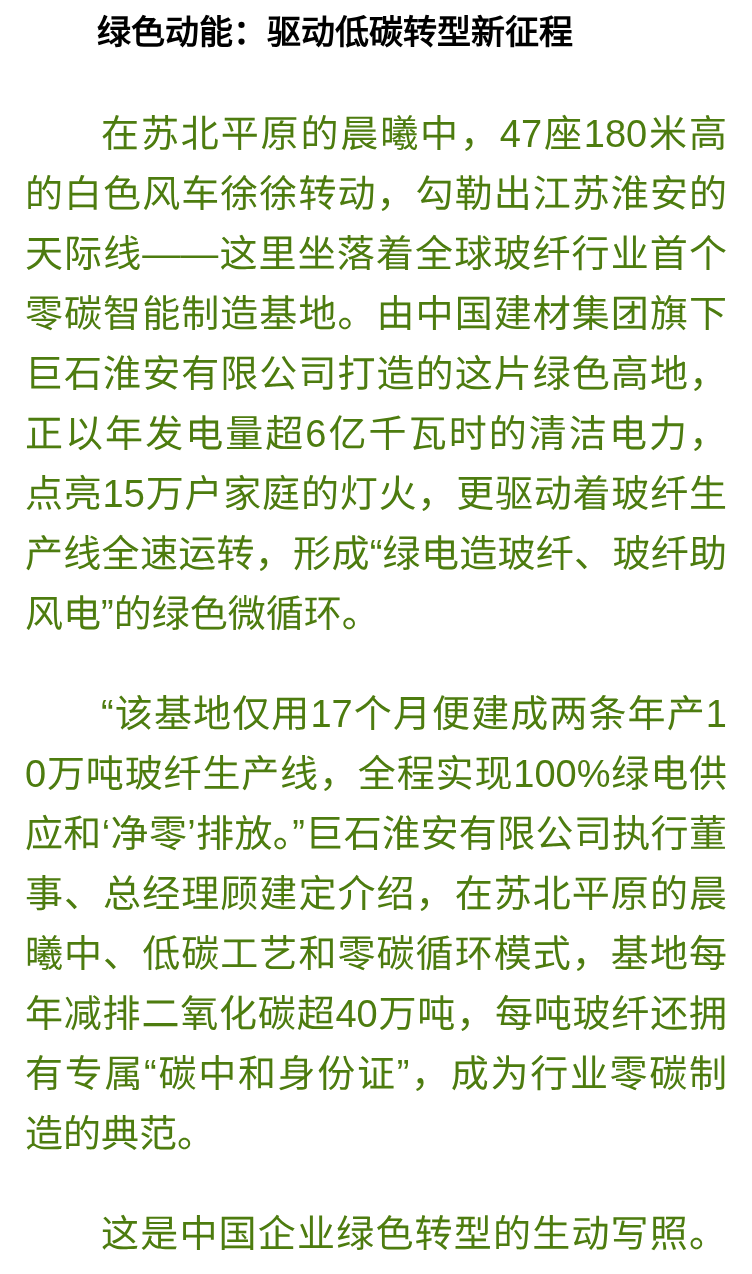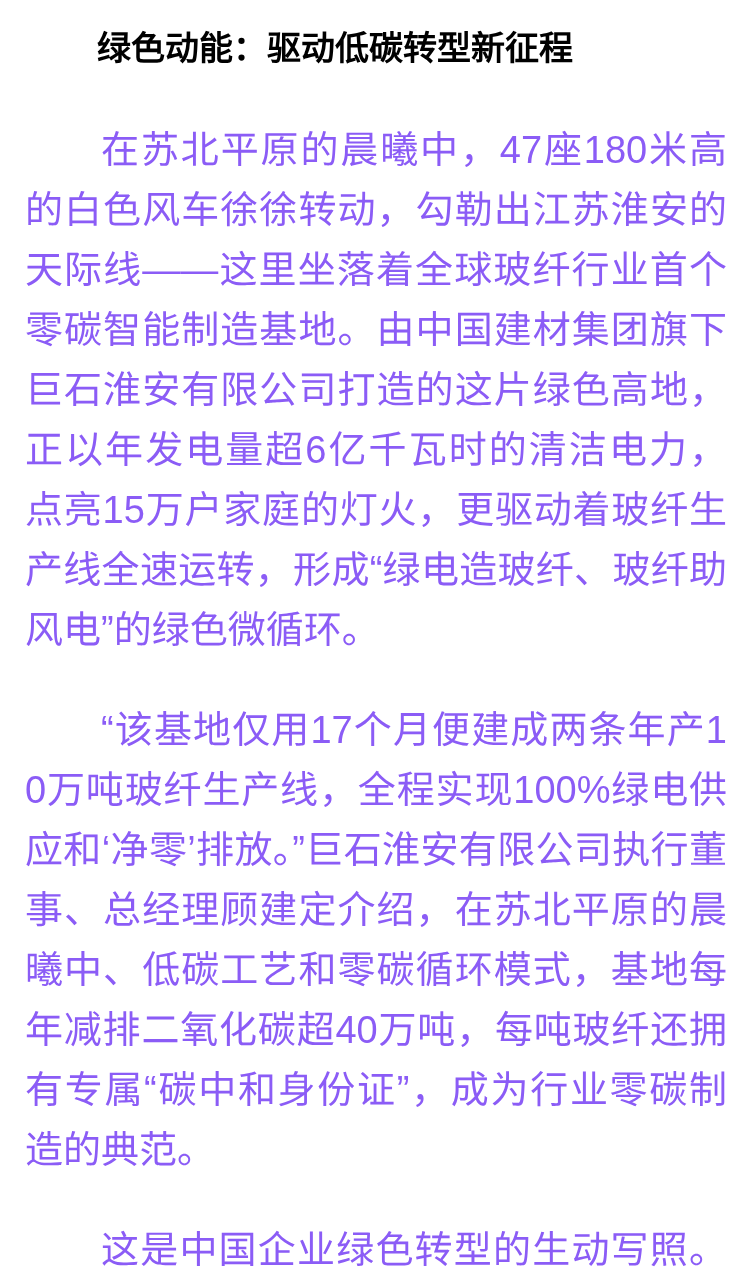--- a/index.html
+++ b/index.html
@@ -11,41 +11,41 @@
     height: 1274px;
     overflow: hidden;
     background: #ffffff;
     color: #000000;
     font-family: "Liberation Sans", "DejaVu Sans", sans-serif;
   }
   .page {
     box-sizing: border-box;
     width: 752px;
     height: 1274px;
-    padding: 26px 25px 0 25px;
+    padding: 10px 25px 0 25px;
     background: #ffffff;
   }
   .article-title {
     margin: 0 0 50px 0;
     font-size: 34px;
     line-height: 44px;
     font-weight: 700;
     text-indent: 72px;
     color: #000000;
     white-space: nowrap;
   }
   .article-paragraph {
     margin: 0 0 40px 0;
     font-size: 38px;
     line-height: 60px;
     font-weight: 400;
     text-align: justify;
     text-justify: inter-ideograph;
     text-indent: 76px;
-    color: #8b5cf6;
+    color: #4d7c0f;
     word-break: break-all;
     overflow-wrap: anywhere;
   }
 </style>
 </head>
 <body>
 
 <div class="page">
   <h1 class="article-title">绿色动能：驱动低碳转型新征程</h1>
 

